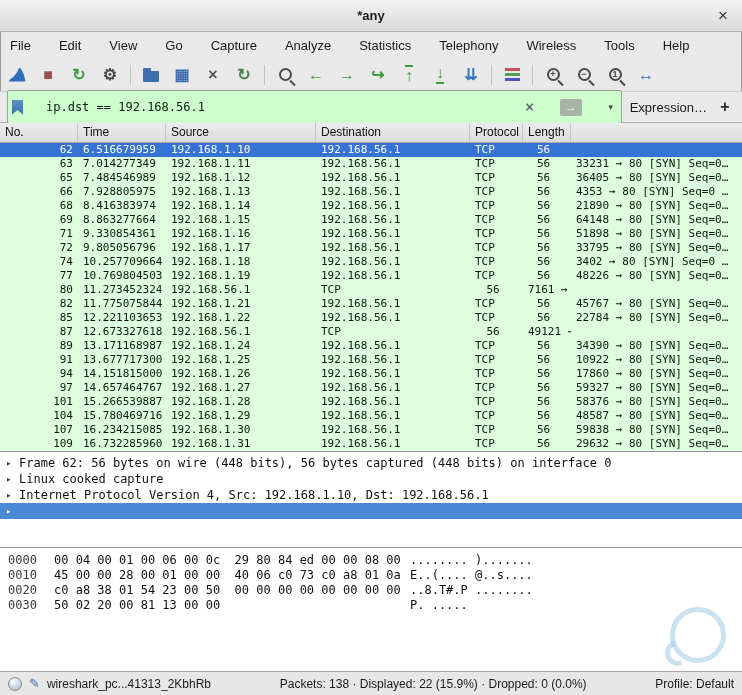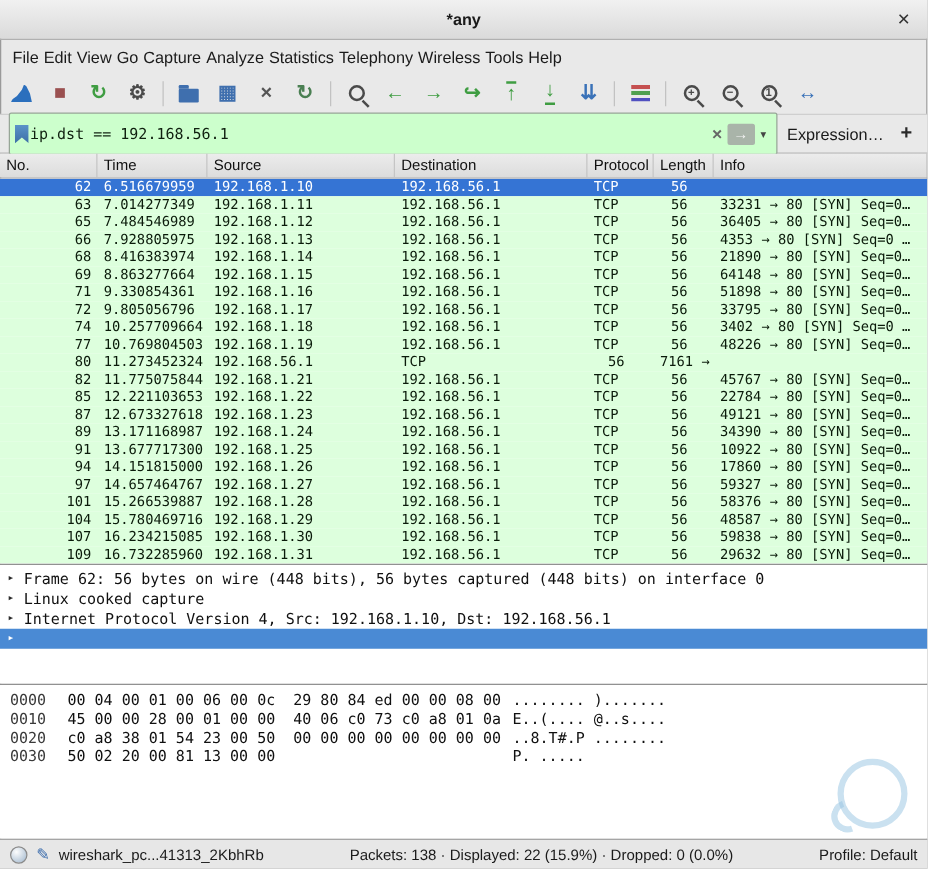--- a/index.html
+++ b/index.html
@@ -3,38 +3,38 @@
 <meta charset="utf-8">
 <style>
   *{box-sizing:border-box;margin:0;padding:0}
   body{width:742px;height:695px;font-family:"Liberation Sans",sans-serif;background:#e9e9e9;overflow:hidden}
   .window{width:742px;height:695px;box-shadow:inset 0 0 0 1px #9a9a9a;display:flex;flex-direction:column;position:relative;background:#e9e9e9}
 
   .titlebar{height:32px;flex:none;background:linear-gradient(#f1f1f1,#dadada);border-bottom:1px solid #b0b0b0;display:flex;align-items:center;justify-content:center;position:relative}
   .title{font-size:13px;font-weight:bold;color:#1a1a1a}
   .close{position:absolute;right:14px;top:0;height:32px;display:flex;align-items:center;font-size:17px;color:#333;cursor:default}
 
-  .menubar{height:26px;flex:none;display:flex;align-items:center;padding-left:10px;gap:4px;font-size:13px;color:#1a1a1a}
+  .menubar{height:26px;flex:none;display:flex;align-items:center;padding-left:10px;gap:28px;font-size:13px;color:#1a1a1a}
   .menu-item{cursor:default;white-space:nowrap}
 
   .toolbar{height:34px;flex:none;display:flex;align-items:center;padding:0 6px;gap:9px;border-bottom:1px solid #cfcfcf}
   .tb-btn{width:22px;height:24px;display:flex;align-items:center;justify-content:center;flex:none}
   .tb-ic{font-size:16px;font-weight:bold;line-height:1;display:flex;align-items:center;justify-content:center}
   .tb-sep{width:1px;height:20px;background:#c2c2c2;flex:none}
   .fin{width:17px;height:14px;background:#2b6fbd;clip-path:polygon(0 100%,100% 100%,91% 52%,74% 10%,63% 0,53% 30%,30% 66%,10% 84%)}
   .folder{width:16px;height:11px;background:#3f6fae;border-radius:1px;position:relative;margin-top:3px}
   .folder::before{content:"";position:absolute;top:-3px;left:0;width:8px;height:3px;background:#3f6fae;border-radius:1px 1px 0 0}
   .colorbars{width:15px;height:13px;background:linear-gradient(180deg,#c55050 0 3px,rgba(0,0,0,0) 3px 5px,#50a050 5px 8px,rgba(0,0,0,0) 8px 10px,#5050c0 10px 13px)}
   .mag{width:13px;height:13px;border:2px solid #4a4a4a;border-radius:50%;position:relative;font-size:9px;color:#4a4a4a;font-weight:bold}
   .mag::after{content:"";position:absolute;right:-6px;bottom:-5px;width:7px;height:2px;background:#4a4a4a;transform:rotate(45deg)}
   .bar-top{border-top:2px solid #3f9d42;padding-top:1px}
   .bar-bottom{border-bottom:2px solid #3f9d42;padding-bottom:1px}
 
   .filterbar{height:31px;flex:none;display:flex;align-items:center;padding:0 7px;gap:8px;border-bottom:1px solid #b5b5b5;background:#e9e9e9}
-  .filter-group{flex:1;height:23px;border:1px solid #97a697;border-radius:2px;background:#ccffcc;display:flex;align-items:center;padding:16px 4px;gap:1px}
+  .filter-group{flex:1;height:23px;border:1px solid #97a697;border-radius:2px;background:#ccffcc;display:flex;align-items:center;padding:16px 4px;gap:23px}
   .bookmark{width:11px;height:15px;background:linear-gradient(#5a93c8,#3c6ea6);clip-path:polygon(0 0,100% 0,100% 100%,50% 70%,0 100%);flex:none}
   .filter-input{flex:1;border:none;outline:none;background:transparent;font-family:"DejaVu Sans Mono",monospace;font-size:12px;color:#102010;padding:0}
   .fclear{font-size:14px;font-weight:bold;color:#666;flex:none;width:14px;text-align:center}
   .fapply{width:22px;height:17px;border-radius:2px;background:#a9b4a9;color:#f2f2f2;display:flex;align-items:center;justify-content:center;font-size:12px;font-weight:bold;flex:none}
   .fdrop{font-size:9px;color:#444;flex:none;width:12px;text-align:center}
   .expression{font-size:13px;color:#1a1a1a;flex:none}
   .fadd{font-size:16px;font-weight:bold;color:#2a2a2a;flex:none;width:20px;text-align:center}
 
   .pgrid{display:grid;grid-template-columns:78px 88px 150px 154px 53px 48px 1fr}
   .plist-header{height:20px;flex:none;background:linear-gradient(#ececec,#dcdcdc);border-bottom:1px solid #aaa;font-size:12px;color:#111}
@@ -171,21 +171,20 @@
     <span class="fadd">+</span>
   </div>
 
   <div class="plist-header pgrid" id="plist-header">
       <span class="hcell">No.</span>
       <span class="hcell">Time</span>
       <span class="hcell">Source</span>
       <span class="hcell">Destination</span>
       <span class="hcell">Protocol</span>
       <span class="hcell">Length</span>
-      <span class="hcell">Info</span>
     </div>
   <div class="plist-body" id="plist-body">
       <div class="prow pgrid selected">
         <span class="pcell c0">62</span>
         <span class="pcell c1">6.516679959</span>
         <span class="pcell c2">192.168.1.10</span>
         <span class="pcell c3">192.168.56.1</span>
         <span class="pcell c4">TCP</span>
         <span class="pcell c5">56</span>
       </div>
@@ -292,21 +291,20 @@
         <span class="pcell c1">12.221103653</span>
         <span class="pcell c2">192.168.1.22</span>
         <span class="pcell c3">192.168.56.1</span>
         <span class="pcell c4">TCP</span>
         <span class="pcell c5">56</span>
         <span class="pcell c6">22784 → 80 [SYN] Seq=0…</span>
       </div>
       <div class="prow pgrid">
         <span class="pcell c0">87</span>
         <span class="pcell c1">12.673327618</span>
-        <span class="pcell c2">192.168.1.23</span>
         <span class="pcell c3">192.168.56.1</span>
         <span class="pcell c4">TCP</span>
         <span class="pcell c5">56</span>
         <span class="pcell c6">49121 → 80 [SYN] Seq=0…</span>
       </div>
       <div class="prow pgrid">
         <span class="pcell c0">89</span>
         <span class="pcell c1">13.171168987</span>
         <span class="pcell c2">192.168.1.24</span>
         <span class="pcell c3">192.168.56.1</span>

